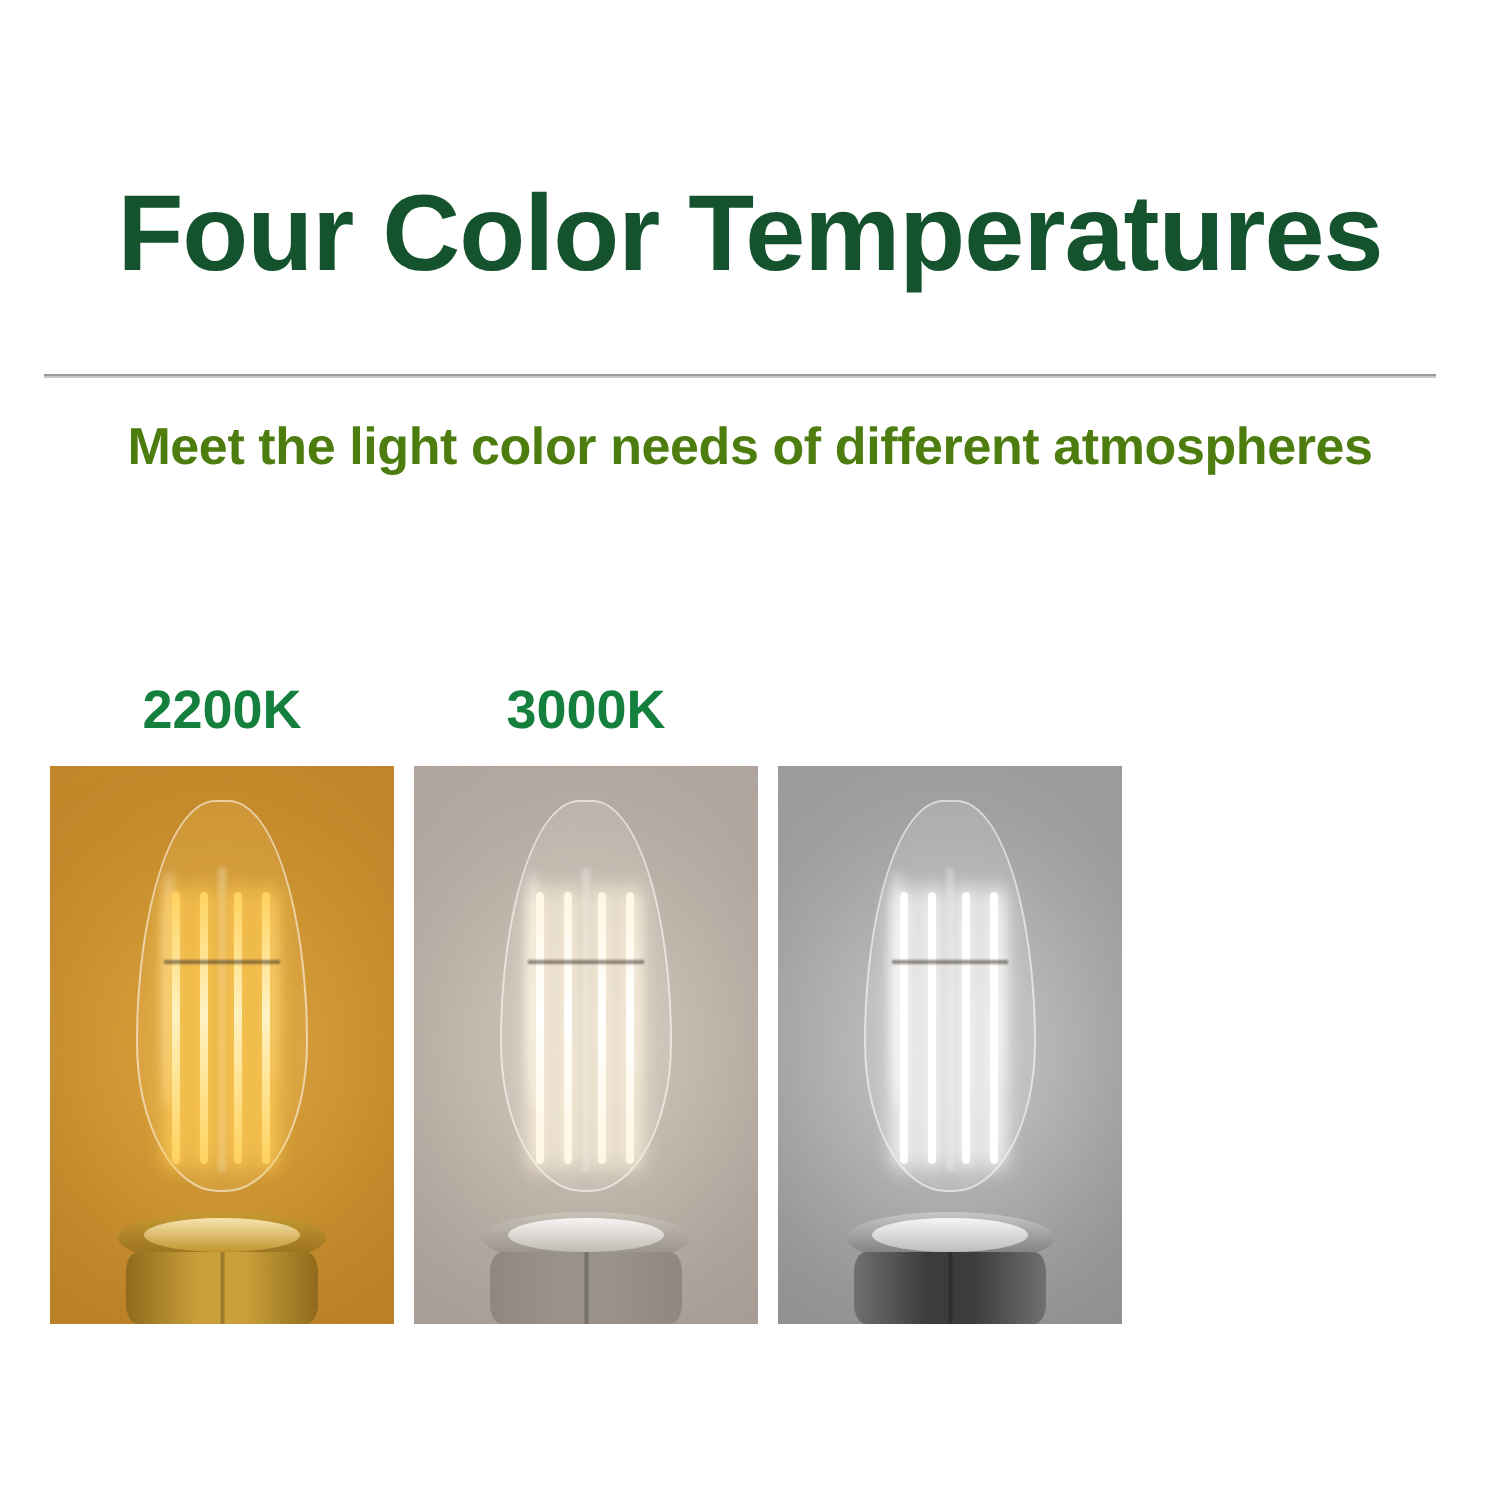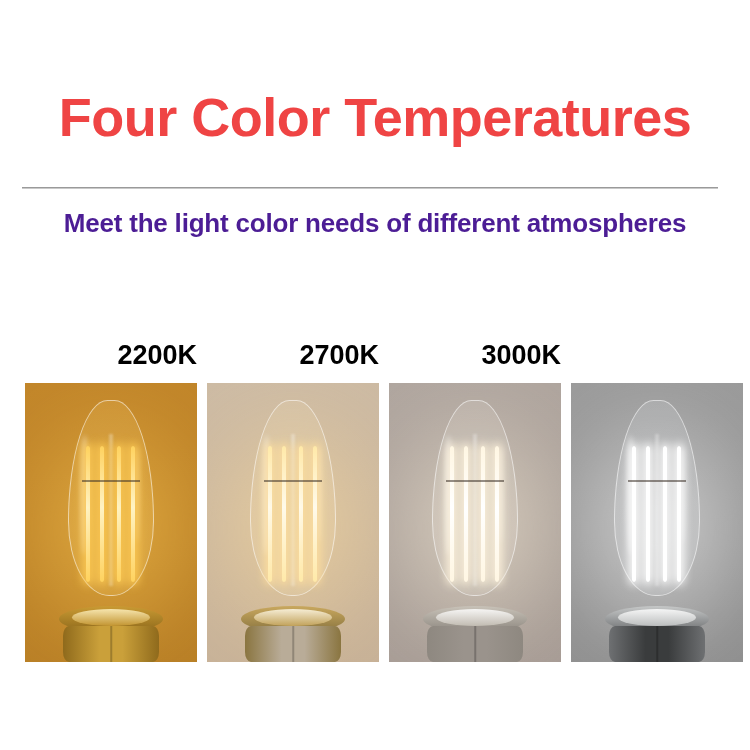--- a/index.html
+++ b/index.html
@@ -33,21 +33,21 @@
   .title {
     position: absolute;
     left: 0;
     top: 88px;
     width: 750px;
     text-align: center;
     font-family: "Liberation Sans Narrow", "Liberation Sans", sans-serif;
     font-size: 54px;
     font-weight: bold;
     letter-spacing: -0.5px;
-    color: #ef4444;
+    color: #14532d;
     line-height: 1.08;
     white-space: nowrap;
   }
 
   .divider {
     position: absolute;
     left: 22px;
     top: 187px;
     width: 696px;
     height: 2px;
@@ -56,21 +56,21 @@
 
   .subtitle {
     position: absolute;
     left: 0;
     top: 208px;
     width: 750px;
     text-align: center;
     font-family: "Liberation Sans Narrow", "Liberation Sans", sans-serif;
     font-size: 26px;
     font-weight: bold;
-    color: #4c1d95;
+    color: #4d7c0f;
     letter-spacing: -0.2px;
     white-space: nowrap;
   }
 
   
   .panels {
     position: absolute;
     left: 25px;
     top: 383px;
     width: 700px;
@@ -83,25 +83,25 @@
     position: relative;
     width: 172px;
     height: 279px;
   }
 
   .temp-label {
     position: absolute;
     left: 0;
     top: -43px;
     width: 172px;
-    text-align: right;
+    text-align: center;
     font-family: "Liberation Sans Narrow", "Liberation Sans", sans-serif;
     font-size: 27px;
     font-weight: bold;
-    color: #000000;
+    color: #15803d;
     letter-spacing: 0px;
     white-space: nowrap;
   }
 
   .panel {
     position: relative;
     width: 172px;
     height: 279px;
     overflow: hidden;
   }
@@ -312,55 +312,20 @@
         <div class="base-disc-inner" style="background: linear-gradient(180deg, #fff3c4 0%, #c99a33 100%); opacity:0.85;"></div>
 
         <div class="base-cyl" style="background: linear-gradient(90deg, #8f6a1c 0%, #caa03a 38%, #caa03a 62%, #8f6a1c 100%);">
           <div class="base-cyl-seam"></div>
         </div>
 
       </div>
     </div>
   </div>
       <div class="panel-wrap">
-    <div class="temp-label">2700K</div>
-
-    <div class="panel">
-      <div class="photo-bg" style="background: linear-gradient(170deg, #cdbba4 0%, #c7b197 100%);"></div>
-
-      <div class="glow" style="background: radial-gradient(ellipse at center, #ffdf9e 0%, rgba(255,255,255,0) 68%);"></div>
-
-      <div class="bulb">
-
-        <div class="glass" style="background: linear-gradient(180deg, rgba(255,235,190,0.14) 0%, rgba(255,235,190,0.14) 100%);">
-          <div class="glass-shine-right"></div>
-        </div>
-
-        <div class="stem"></div>
-
-        <div class="filaments">
-          <div class="fil f1" style="background: linear-gradient(180deg, #ffe9a8 0%, #fffaea 45%, #ffe9a8 100%); box-shadow: 0 0 10px 3px #ffdf9e;"></div>
-          <div class="fil f2" style="background: linear-gradient(180deg, #ffe9a8 0%, #fffaea 45%, #ffe9a8 100%); box-shadow: 0 0 10px 3px #ffdf9e;"></div>
-          <div class="fil f3" style="background: linear-gradient(180deg, #ffe9a8 0%, #fffaea 45%, #ffe9a8 100%); box-shadow: 0 0 10px 3px #ffdf9e;"></div>
-          <div class="fil f4" style="background: linear-gradient(180deg, #ffe9a8 0%, #fffaea 45%, #ffe9a8 100%); box-shadow: 0 0 10px 3px #ffdf9e;"></div>
-        </div>
-
-        <div class="crosswire"></div>
-
-        <div class="base-disc" style="background: linear-gradient(180deg, #c9a85e 0%, #8a7540 100%);"></div>
-        <div class="base-disc-inner" style="background: linear-gradient(180deg, #fffaea 0%, #c9a85e 100%); opacity:0.85;"></div>
-
-        <div class="base-cyl" style="background: linear-gradient(90deg, #8a7540 0%, #b9ac98 38%, #b9ac98 62%, #8a7540 100%);">
-          <div class="base-cyl-seam"></div>
-        </div>
-
-      </div>
-    </div>
-  </div>
-      <div class="panel-wrap">
     <div class="temp-label">3000K</div>
 
     <div class="panel">
       <div class="photo-bg" style="background: linear-gradient(170deg, #b0a69f 0%, #a79c95 100%);"></div>
 
       <div class="glow" style="background: radial-gradient(ellipse at center, #fff4dd 0%, rgba(255,255,255,0) 68%);"></div>
 
       <div class="bulb">
 
         <div class="glass" style="background: linear-gradient(180deg, rgba(255,250,240,0.13) 0%, rgba(255,250,240,0.13) 100%);">

